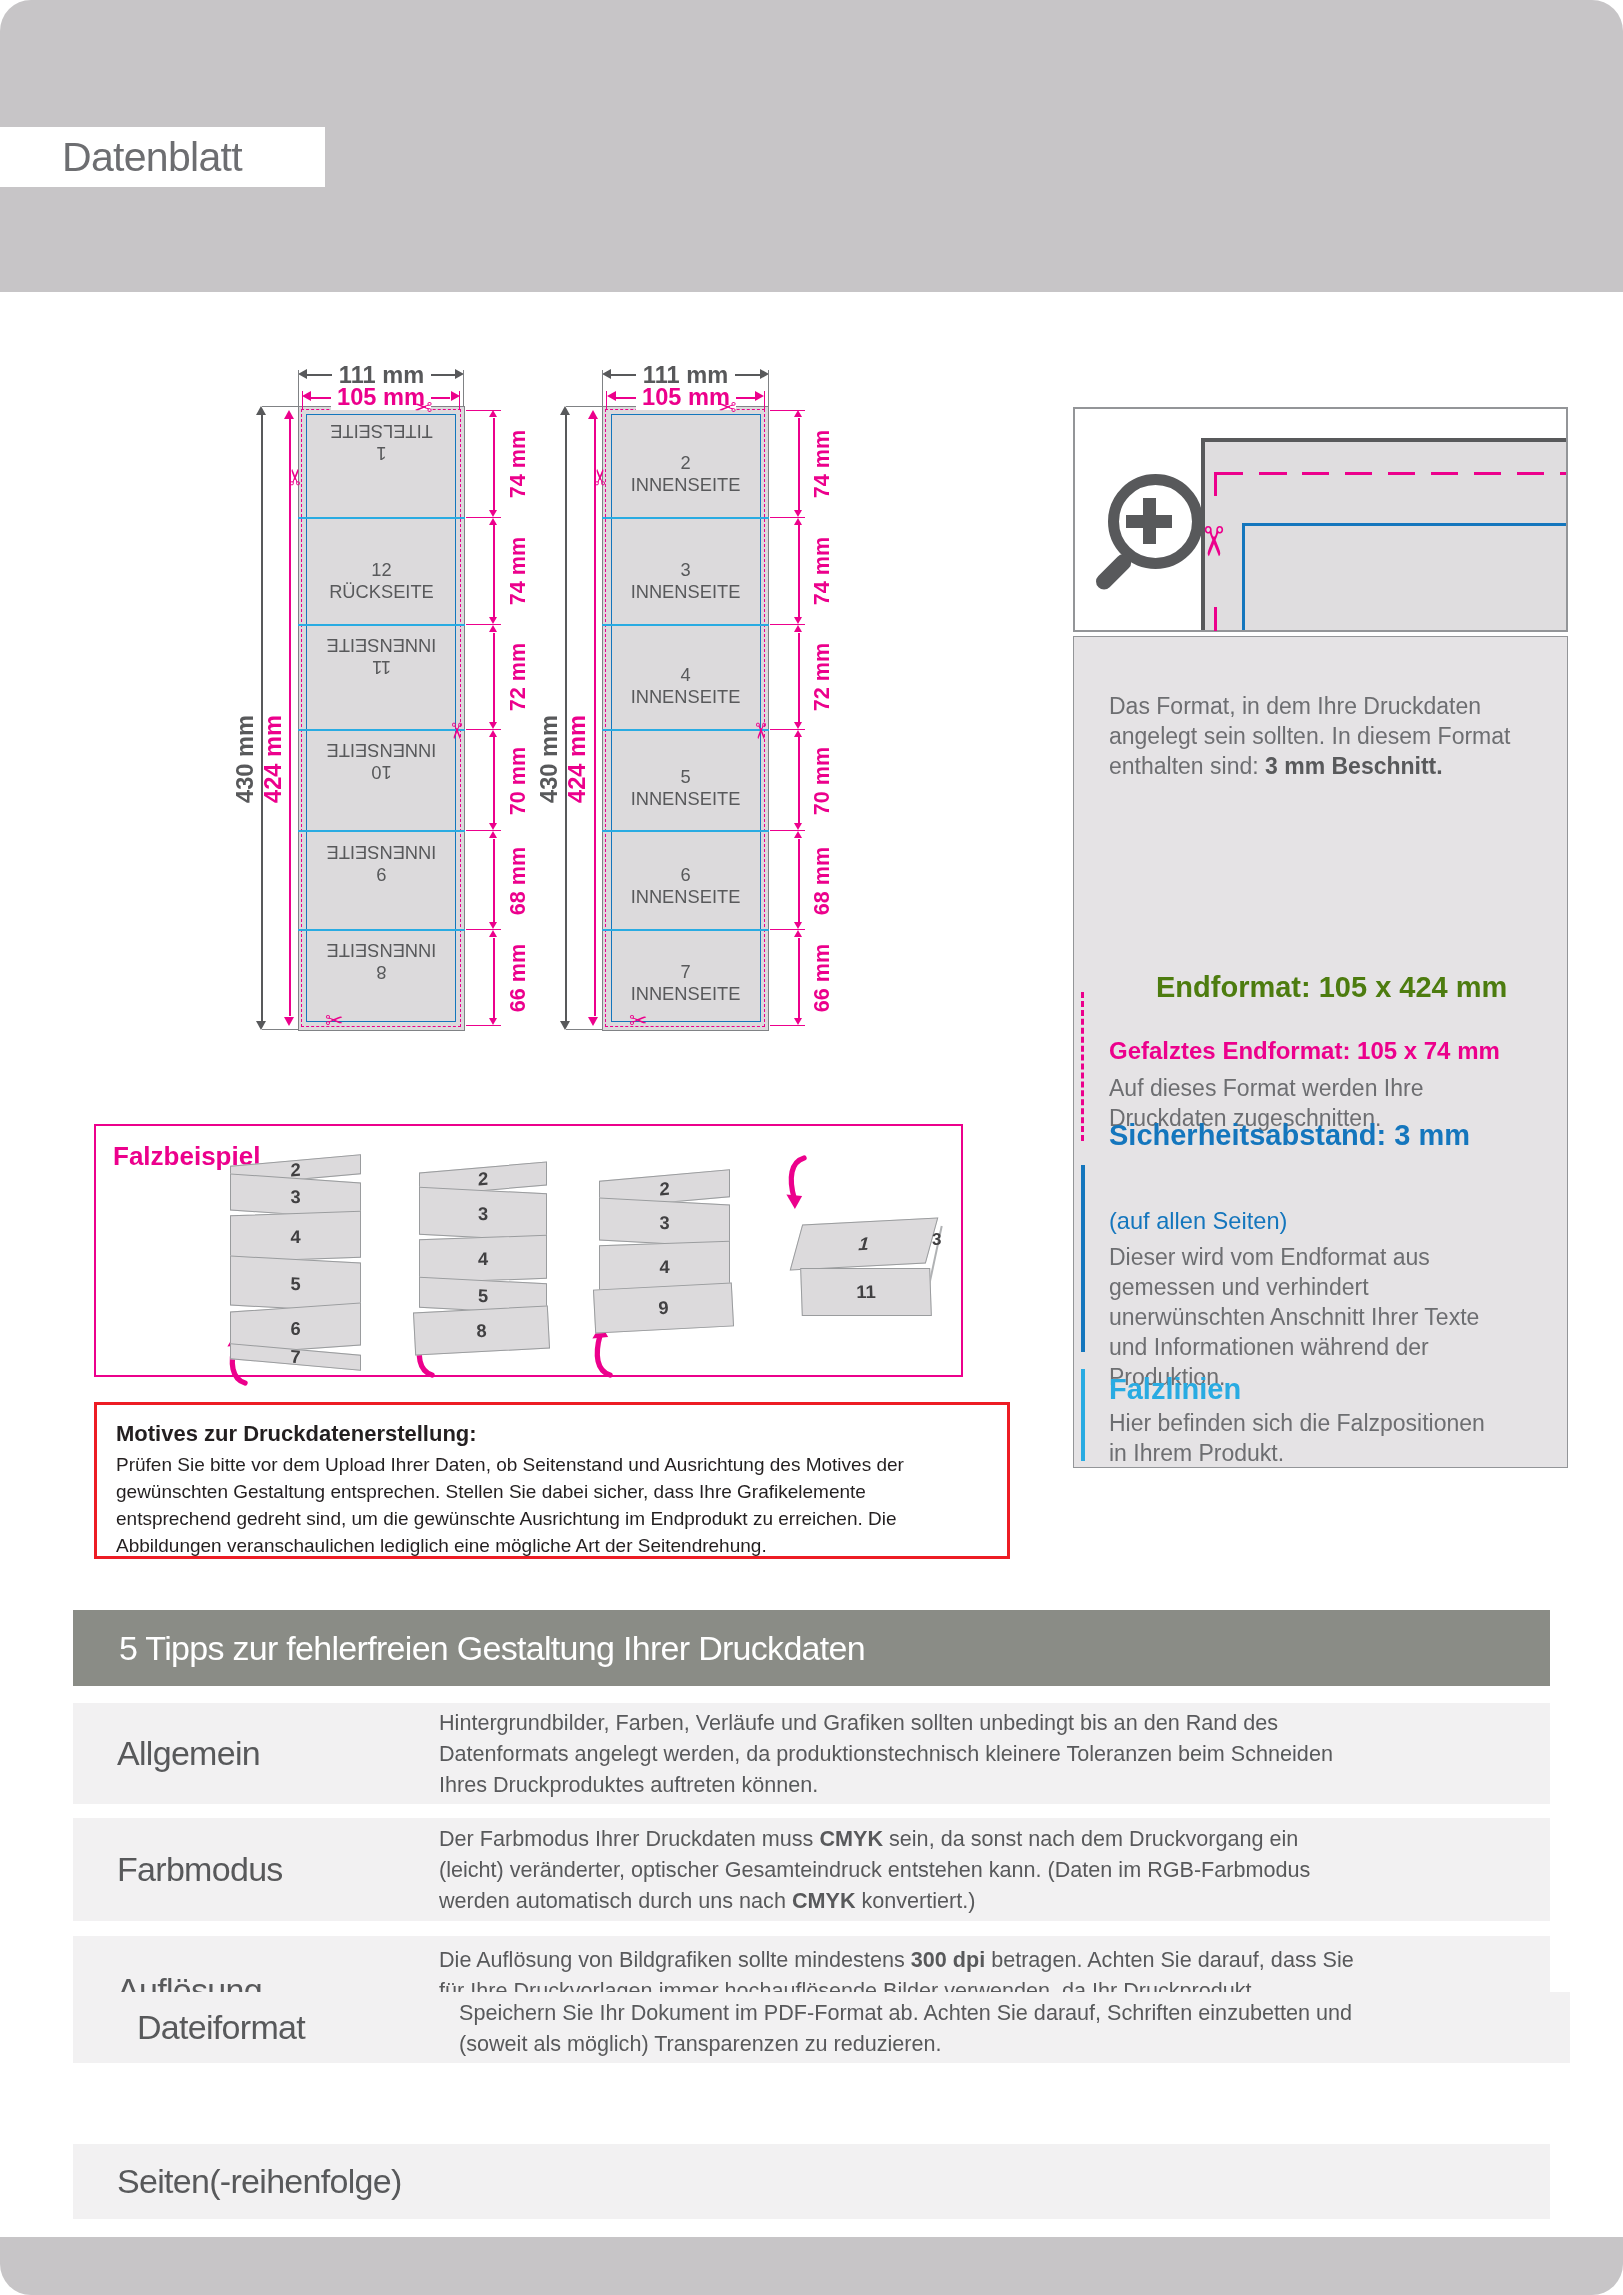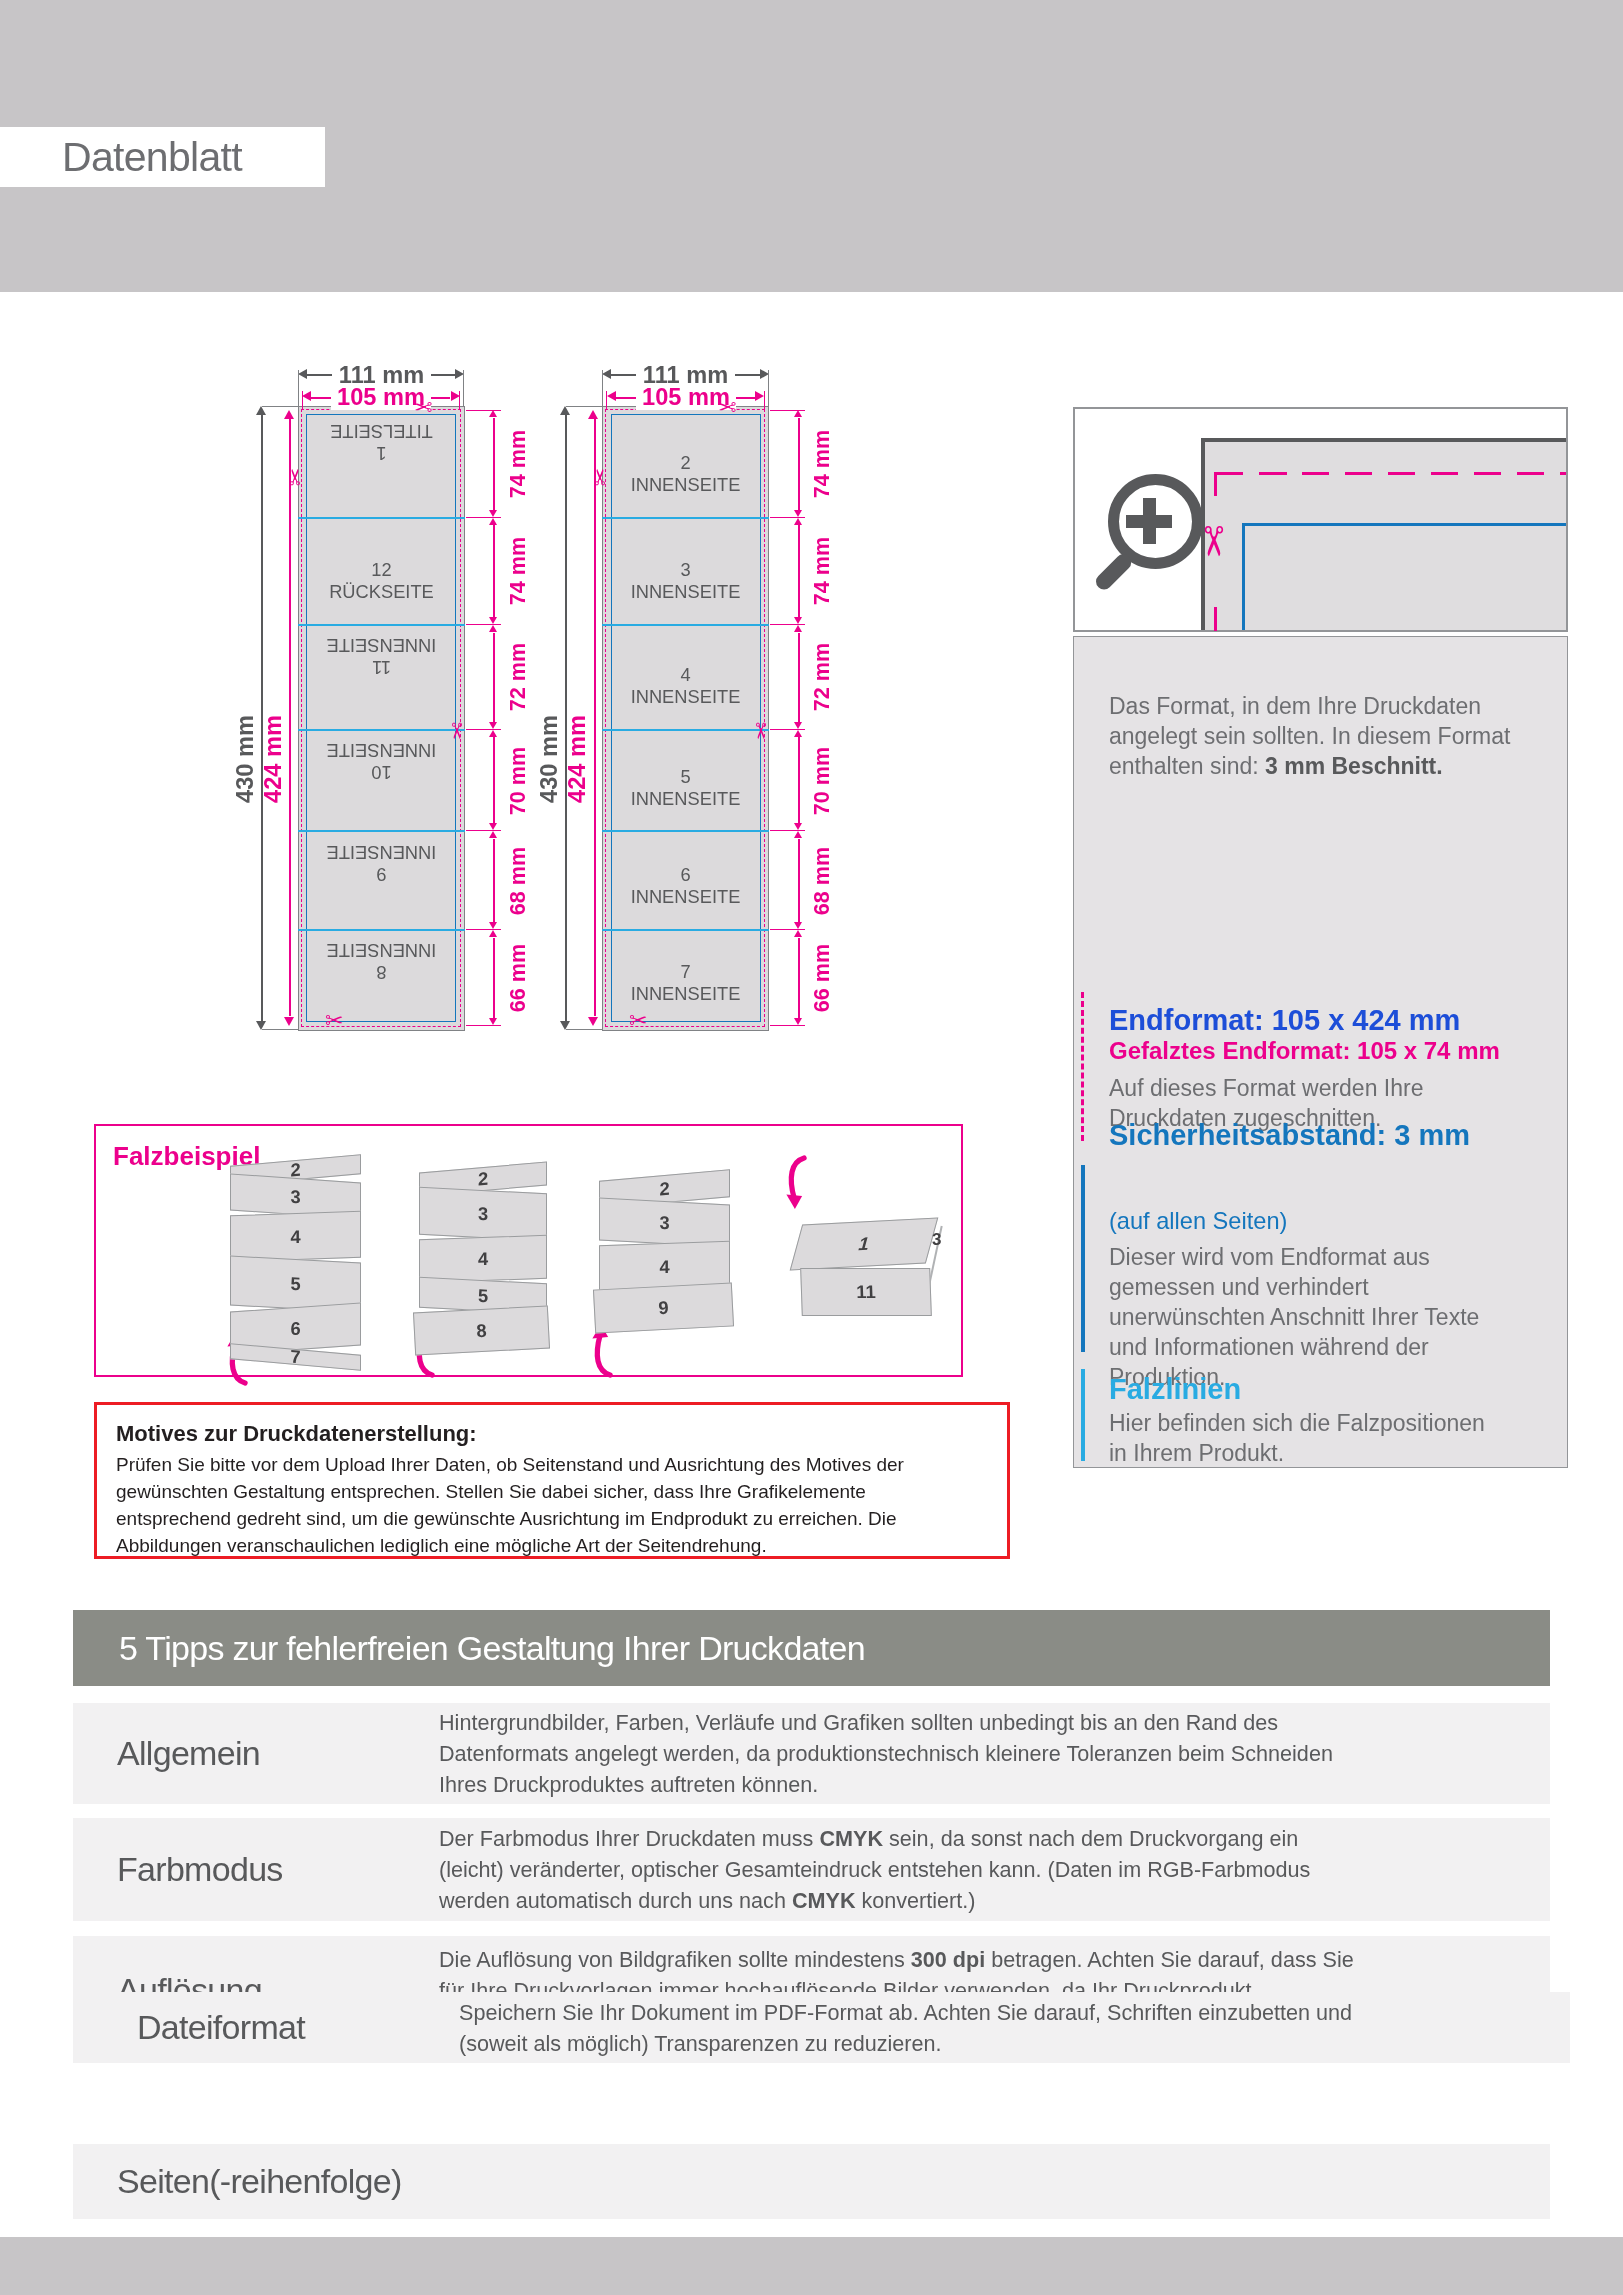--- a/index.html
+++ b/index.html
@@ -1,17 +1,17 @@
 <!DOCTYPE html>
 <html style="font-size:10.5px"><head>
 <meta charset="utf-8">
 <style>
   html,body{margin:0;padding:0;background:#ffffff;}
   #page{position:relative;width:1623px;height:2295px;background:#ffffff;overflow:hidden;
-        font-family:"Liberation Sans", sans-serif;color:#58595b;}
+        font-family:"Liberation Sans", sans-serif;color:#58595b;border-radius:31px;}
   .abs{position:absolute;}
   
   .band-top{position:absolute;left:0;top:0;width:1623px;height:292px;background:#c7c5c7;}
   .band-bottom{position:absolute;left:0;top:2237px;width:1623px;height:59px;background:#c7c5c7;}
   .datenblatt-box{position:absolute;left:0;top:127px;width:325px;height:60px;background:#ffffff;}
   .datenblatt-box span{display:block;padding-left:62px;line-height:60px;font-size:41px;color:#6d6e71;letter-spacing:-0.7px;}
   .header-box{position:absolute;left:0;top:186px;width:834px;height:105px;background:#8a8c86;
               display:flex;flex-direction:column;justify-content:center;align-items:flex-end;padding-right:0;box-sizing:border-box;}
   .header-title{color:#ffffff;font-size:34px;letter-spacing:-0.7px;margin-right:58px;}
   .header-subtitle{color:#ffffff;font-size:25px;margin-right:58px;margin-top:10.5px;}
@@ -33,21 +33,21 @@
   .ci-scissors{position:absolute;left:-10.5px;top:79px;font-size:41px;line-height:41px;color:#ec008c;transform:rotate(90deg);}
   
   .info-box{position:absolute;left:1073px;top:636px;width:495px;height:832px;background:#e5e3e5;border:1.3px solid #939598;box-sizing:border-box;}
   .if-h{position:absolute;left:1109px;width:458px;font-weight:bold;}
   .if-p{position:absolute;left:1109px;color:#6d6e71;font-size:23px;line-height:30px;}
   .if-p .b{font-weight:bold;color:#58595b;}
   .h-dark{color:#58595b;font-size:29px;top:660px;}
   .p1{top:691px;width:419px;}
   .p2{top:796px;width:458px;}
   .line-ef{position:absolute;left:1081px;top:992px;height:149px;border-left:3.3px dashed #ec008c;}
-  .h-ef{color:#1d4ed8;font-size:29px;top:1004px;}
+  .h-ef{color:#4d7c0f;font-size:29px;top:971px;margin-left:47px;}
   .h-ef2{color:#ec008c;font-size:24px;top:1037px;font-weight:bold;position:absolute;left:1109px;}
   .p-ef{top:1073px;width:432px;}
   .line-si{position:absolute;left:1081px;top:1165px;height:187px;width:3.9px;background:#1476bd;}
   .h-si{color:#1476bd;font-size:29px;top:1119px;}
   .h-si2{color:#1476bd;font-size:23.6px;top:1208px;position:absolute;left:1109px;}
   .p-si{top:1242px;width:406px;}
   .line-fl{position:absolute;left:1081px;top:1369px;height:92px;width:3.9px;background:#29abe2;}
   .h-fl{color:#29abe2;font-size:29px;top:1373px;}
   .p-fl{top:1408px;width:393px;}
   

